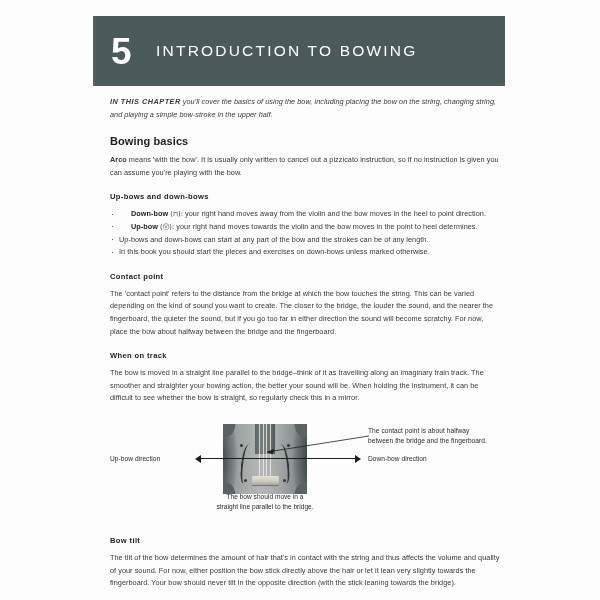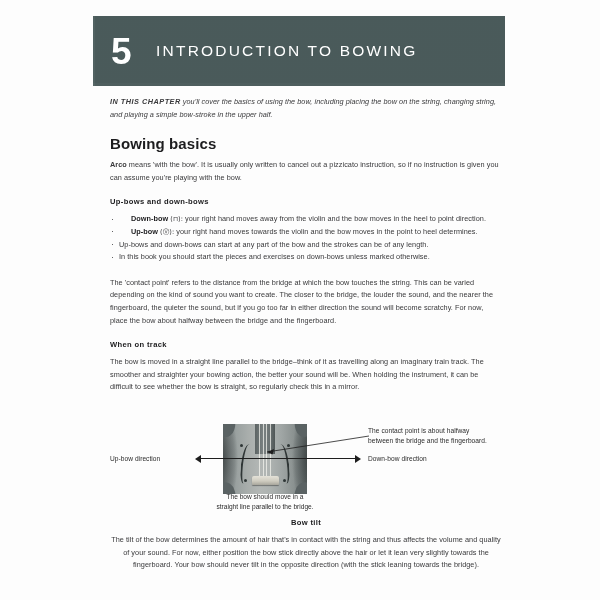--- a/index.html
+++ b/index.html
@@ -71,21 +71,21 @@
   .intro {
     margin-bottom: 14px;
     font-style: italic;
   }
   .intro .lead {
     font-weight: bold;
     letter-spacing: 0.5px;
   }
 
   h2.section {
-    font-size: 15px;
+    font-size: 11px;
     font-weight: bold;
     color: #1d1d1f;
     margin: 0 0 7px 0;
     letter-spacing: 0.1px;
   }
   h3.subsection {
     font-size: 7.6px;
     font-weight: bold;
     color: #1d1d1f;
     margin: 0 0 7px 0;
@@ -258,23 +258,22 @@
     left: 155px;
     top: 4px;
     width: 120px;
     height: 36px;
   }
 
   
   .content-bottom {
     position: absolute;
     left: 110px;
-    top: 518px;
+    top: 536px;
     width: 392px;
-    text-align: center;
   }
 </style>
 </head>
 <body>
 
 <div class="page">
 
   <div class="chapter-banner">
     <span class="chapter-number">5</span>
     <span class="chapter-title">INTRODUCTION TO BOWING</span>
@@ -293,20 +292,21 @@
       <h3 class="subsection">Up-bows and down-bows</h3>
       <ul class="bullets">
         <li><b>Down-bow</b> <span class="bowsym">(⊓):</span><span> your right hand moves away from the violin and the bow moves in the heel to point direction.</span></li>
         <li><b>Up-bow</b> <span class="bowsym">(ⓥ):</span><span> your right hand moves towards the violin and the bow moves in the point to heel determines.</span></li>
         <li><span>Up-bows and down-bows can start at any part of the bow and the strokes can be of any length.</span></li>
         <li><span>In this book you should start the pieces and exercises on down-bows unless marked otherwise.</span></li>
       </ul>
     </div>
 
     <div class="block">
+      <h3 class="subsection">Contact point</h3>
       <p>The 'contact point' refers to the distance from the bridge at which the bow touches the string. This can be varied depending on the kind of sound you want to create. The closer to the bridge, the louder the sound, and the nearer the fingerboard, the quieter the sound, but if you go too far in either direction the sound will become scratchy. For now, place the bow about halfway between the bridge and the fingerboard.</p>
     </div>
 
     <div class="block">
       <h3 class="subsection">When on track</h3>
       <p>The bow is moved in a straight line parallel to the bridge–think of it as travelling along an imaginary train track. The smoother and straighter your bowing action, the better your sound will be. When holding the instrument, it can be difficult to see whether the bow is straight, so regularly check this in a mirror.</p>
     </div>
 
   </div>
 

